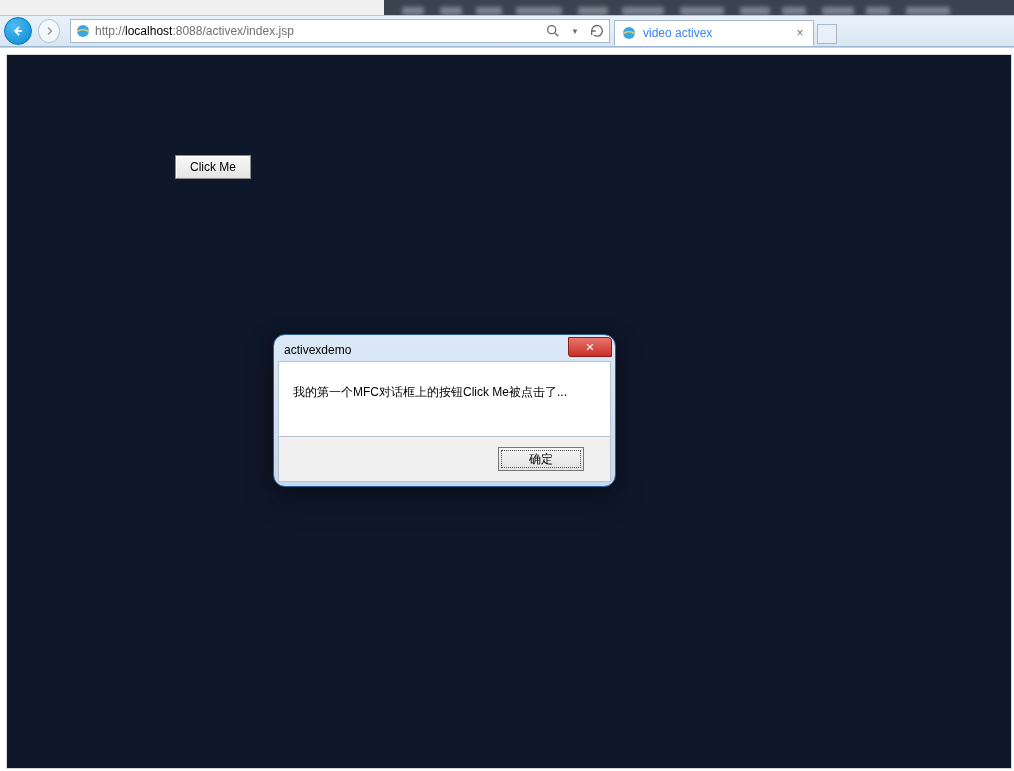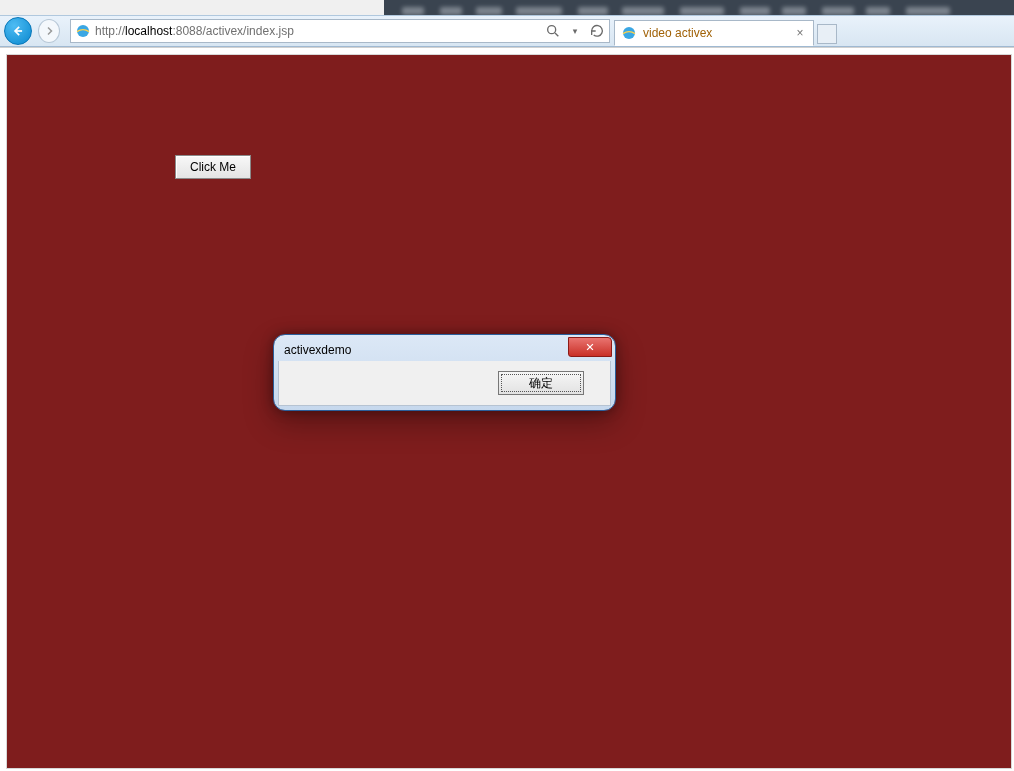--- a/index.html
+++ b/index.html
@@ -122,21 +122,21 @@
       border: 1px solid #a8b8c8;
       border-bottom: 1px solid #fff;
       display: flex;
       align-items: center;
       font-size: 12px;
       padding: 0 6px;
       position: relative;
       top: 2px;
     }
     .tab .ie-icon { width: 16px; height: 16px; margin-right: 6px; }
-    .tab-title { flex: 1; color: #a16207; }
+    .tab-title { flex: 1; color: #3b82f6; }
     .tab-close { color: #777; font-size: 12px; width: 14px; text-align: center; }
     .newtab-btn {
       width: 20px;
       height: 20px;
       border: 1px solid #a8b8c8;
       background: #e8eff6;
       margin-left: 3px;
       margin-top: 5px;
     }
     
@@ -148,21 +148,21 @@
       bottom: 0;
       background: #fff;
       border-top: 1px solid #d0d0d0;
     }
     .page-content {
       position: absolute;
       top: 6px;
       left: 6px;
       right: 2px;
       bottom: 2px;
-      background: #7f1d1d;
+      background: #0f172a;
       border: 1px solid #d8d8d8;
     }
     .click-me-btn {
       position: absolute;
       top: 100px;
       left: 168px;
       width: 76px;
       height: 24px;
       background: linear-gradient(#f8f8f8, #e4e4e4);
       border: 1px solid #8a8a8a;
@@ -321,16 +321,19 @@
 
 <div class="dialog">
   <div class="dialog-title">
     <span>activexdemo</span>
     <div class="dialog-close">
       <svg viewBox="0 0 24 24" fill="none" stroke="#fff" stroke-width="3">
         <path d="M5 5l14 14M19 5L5 19"></path>
       </svg>
     </div>
   </div>
+  <div class="dialog-body">
+    <span>我的第一个MFC对话框上的按钮Click Me被点击了...</span>
+  </div>
   <div class="dialog-footer">
     <button class="dialog-ok-btn">确定</button>
   </div>
 </div>
 
 </body></html>

